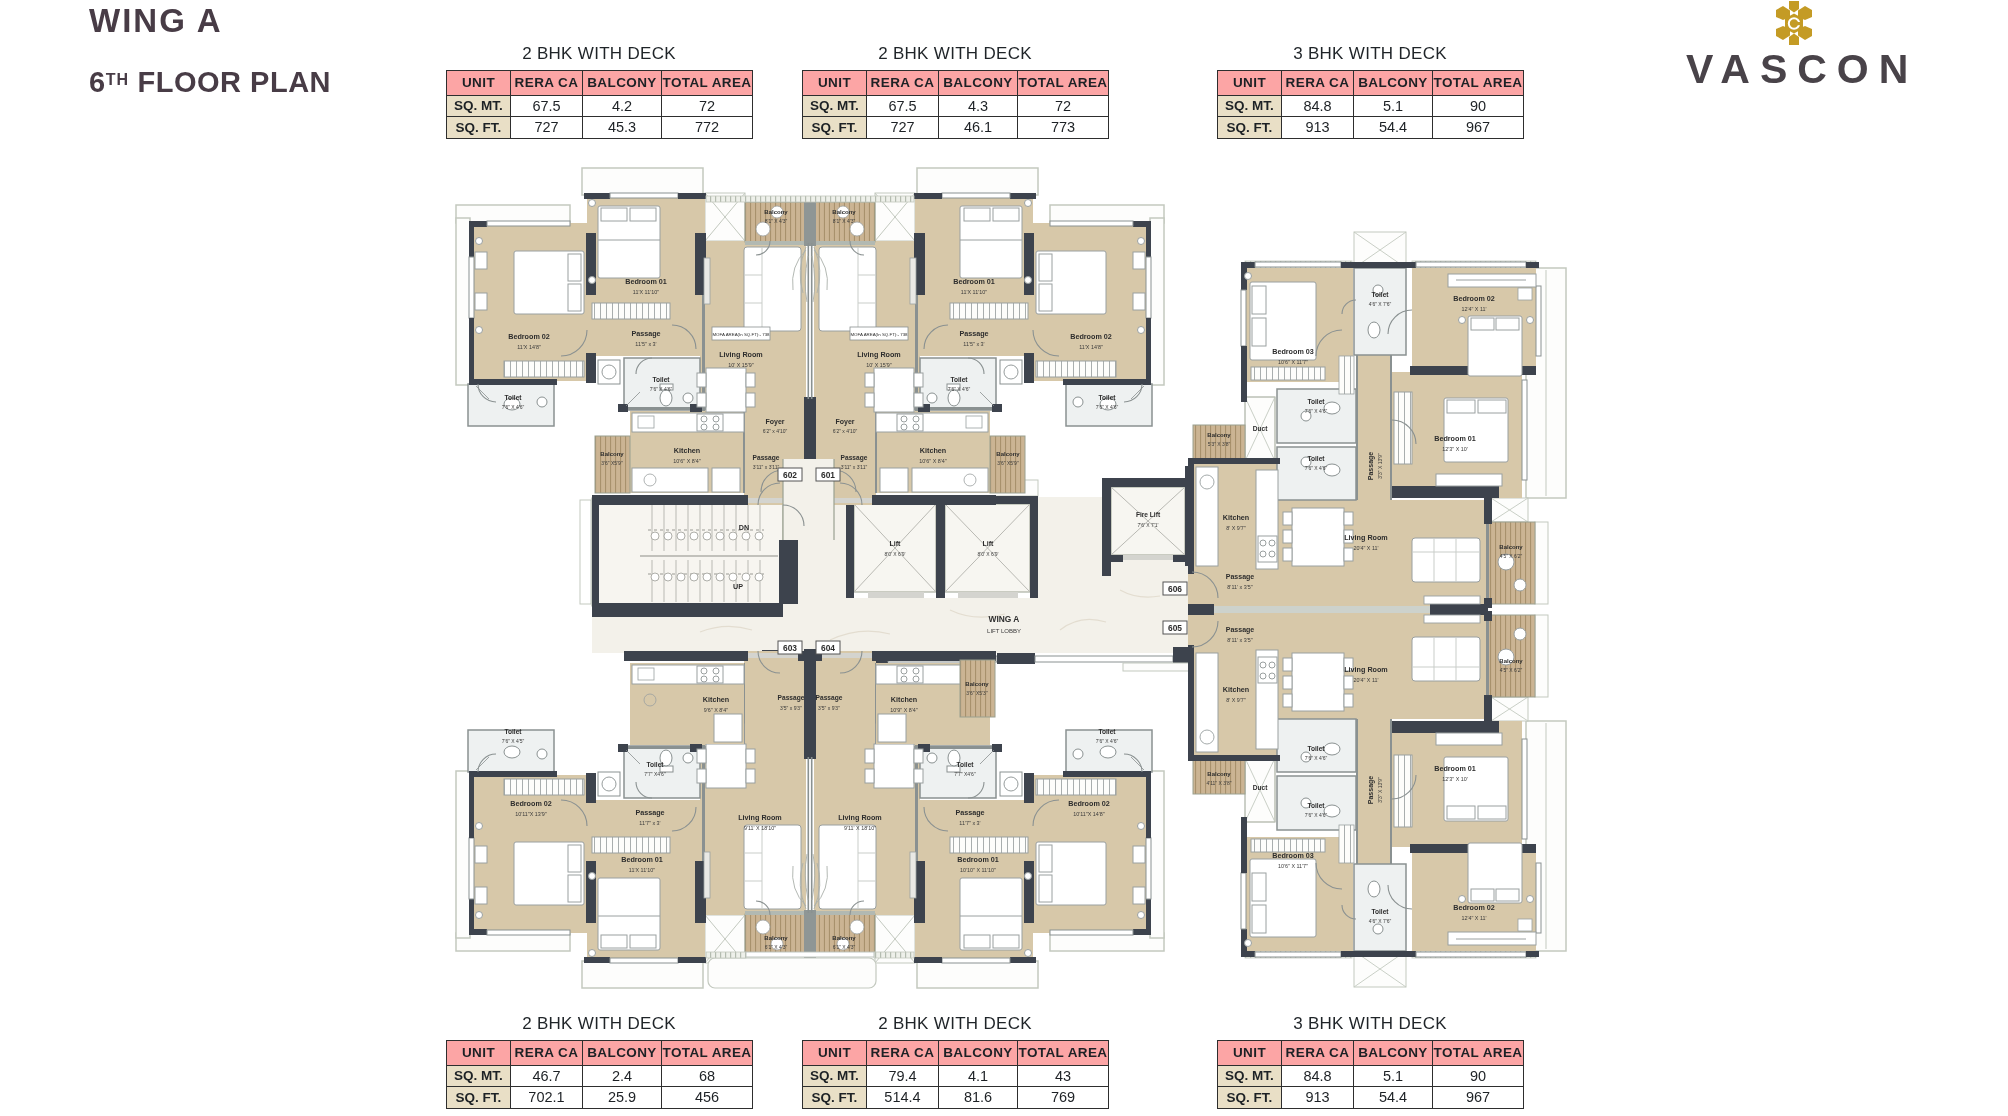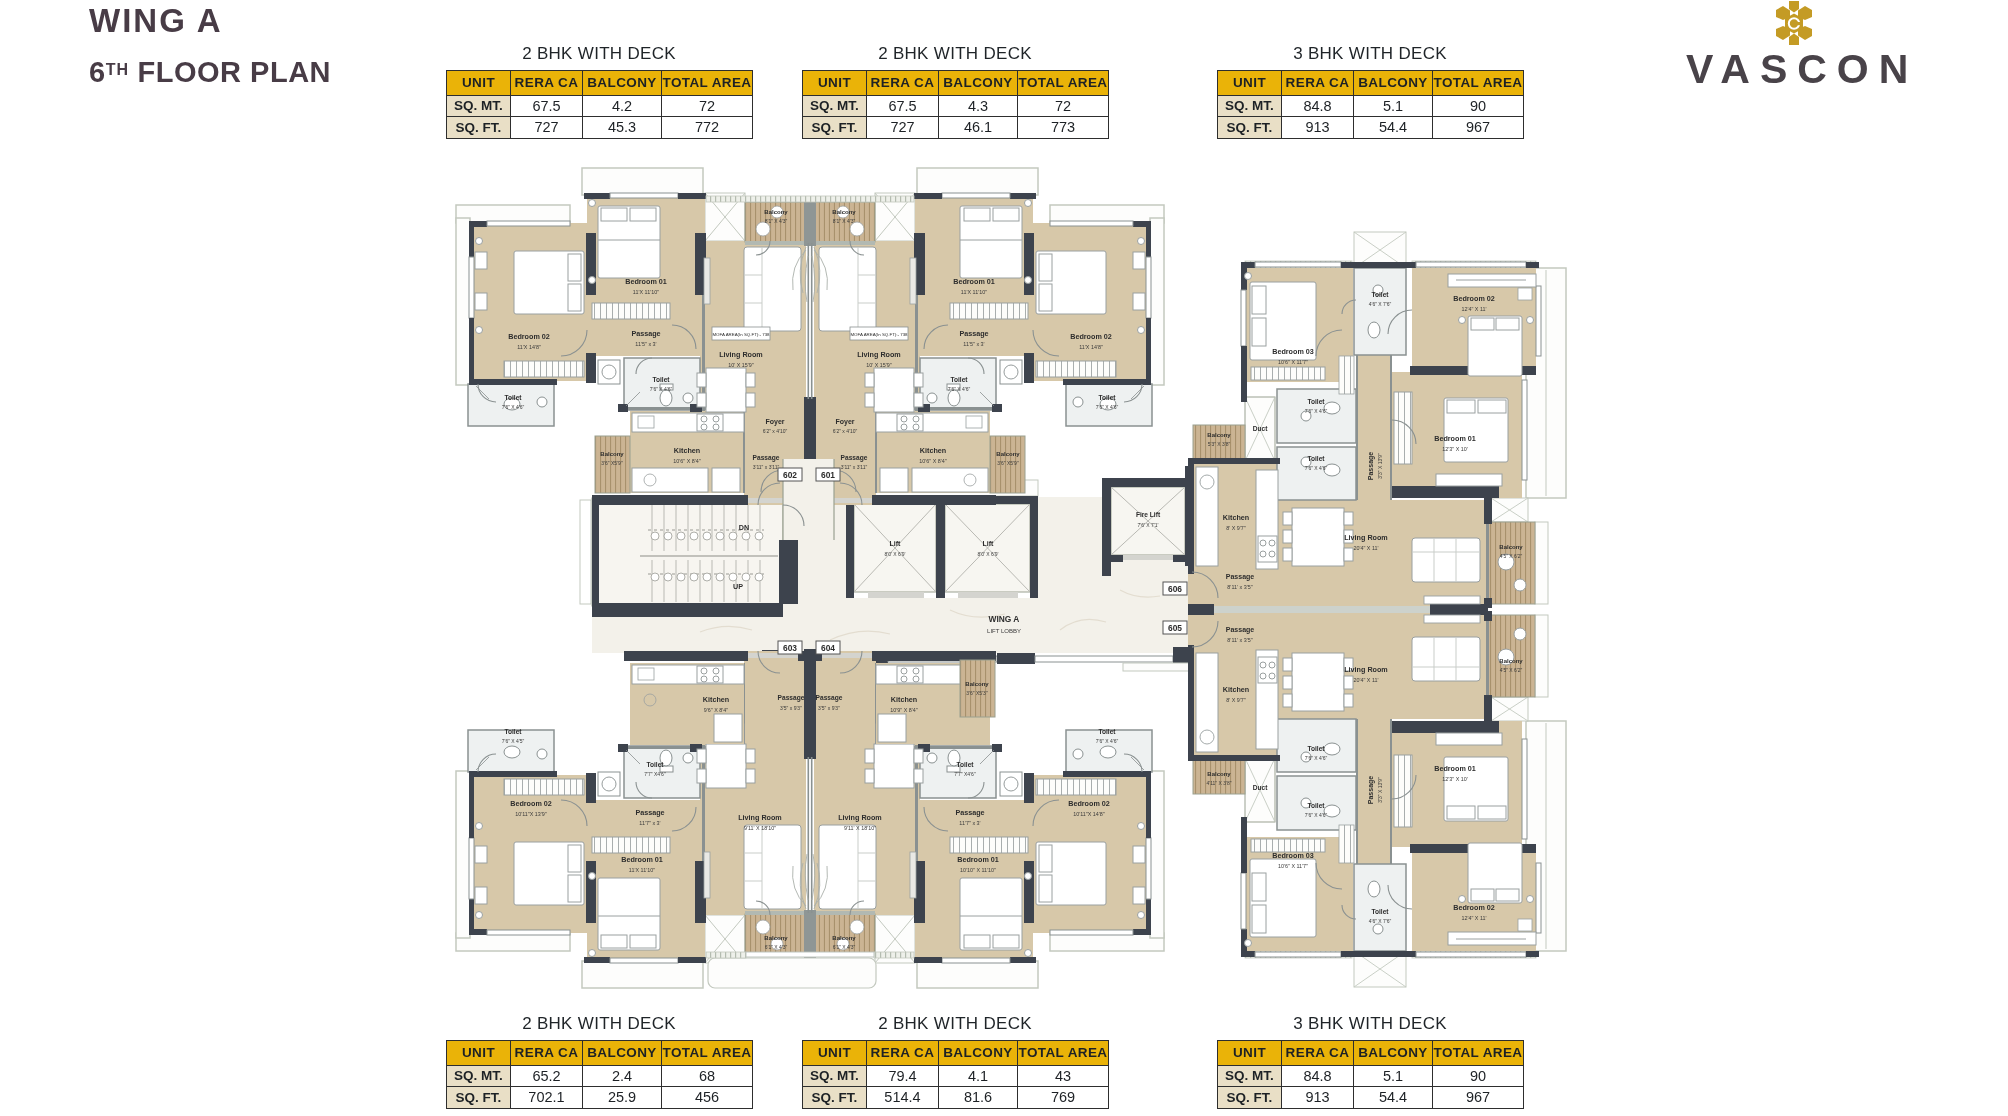--- a/index.html
+++ b/index.html
@@ -1,28 +1,28 @@
 <!DOCTYPE html>
 <html><head>
 <meta charset="utf-8">
 <style>
   html,body{margin:0;padding:0;background:#fff}
   body{width:2008px;height:1116px;position:relative;font-family:"Liberation Sans",sans-serif;overflow:hidden}
   .ttl{position:absolute;font-weight:normal;color:#1f2428;font-size:17px;letter-spacing:.3px;white-space:nowrap;transform:translateX(-50%)}
   table.tb{position:absolute;border-collapse:collapse;table-layout:fixed}
   table.tb td{border:1.6px solid #2e2e2e;text-align:center;vertical-align:middle;color:#1d2125;font-size:14.5px;padding:0;line-height:1}
-  table.tb tr.hd td{background:#eab308;font-weight:bold;font-size:13.5px;letter-spacing:.4px}
+  table.tb tr.hd td{background:#fca5a5;font-weight:bold;font-size:13.5px;letter-spacing:.4px}
   table.tb td.lc{background:#e9dfc6;font-weight:bold;font-size:13.5px}
 </style>
 </head>
 <body>
 
 <div style="position:absolute;left:89px;top:2px;font-size:33px;font-weight:bold;letter-spacing:2px;color:#483c46">WING A</div>
 
-<div style="position:absolute;left:89px;top:56px;font-size:29px;font-weight:bold;letter-spacing:0.5px;color:#483c46">6<span style="font-size:16px;vertical-align:7px;letter-spacing:1px">TH</span> FLOOR PLAN</div>
+<div style="position:absolute;left:89px;top:66px;font-size:29px;font-weight:bold;letter-spacing:0.5px;color:#483c46">6<span style="font-size:16px;vertical-align:7px;letter-spacing:1px">TH</span> FLOOR PLAN</div>
 
 <svg style="position:absolute;left:1773px;top:1px" width="42" height="44" viewBox="0 0 42 44">
 <g fill="#c49b25">
 <path d="M16,0 L26,0 L26,8 L21,11.5 L16,8 Z"></path>
 <path d="M16,44 L26,44 L26,36 L21,32.5 L16,36 Z"></path>
 <path d="M3,9 L10,5 L17,9.5 L17,16 L10,19 L3,16 Z"></path>
 <path d="M39,9 L32,5 L25,9.5 L25,16 L32,19 L39,16 Z"></path>
 <path d="M3,35 L10,39 L17,34.5 L17,28 L10,25 L3,28 Z"></path>
 <path d="M39,35 L32,39 L25,34.5 L25,28 L32,25 L39,28 Z"></path>
 <path d="M21,12.5 L30,17.5 L30,27.5 L21,32.5 L12,27.5 L12,17.5 Z"></path>
@@ -133,21 +133,21 @@
     </colgroup>
 <tbody>
       <tr class="hd" style="height:25px">
         <td>UNIT</td>
         <td>RERA CA</td>
         <td>BALCONY</td>
         <td>TOTAL AREA</td>
       </tr>
 <tr style="height:21px">
         <td class="lc">SQ. MT.</td>
-        <td>65.2</td>
+        <td>46.7</td>
         <td>2.4</td>
         <td>68</td>
       </tr>
 <tr style="height:22px">
         <td class="lc">SQ. FT.</td>
         <td>702.1</td>
         <td>25.9</td>
         <td>456</td>
       </tr>
 </tbody>

